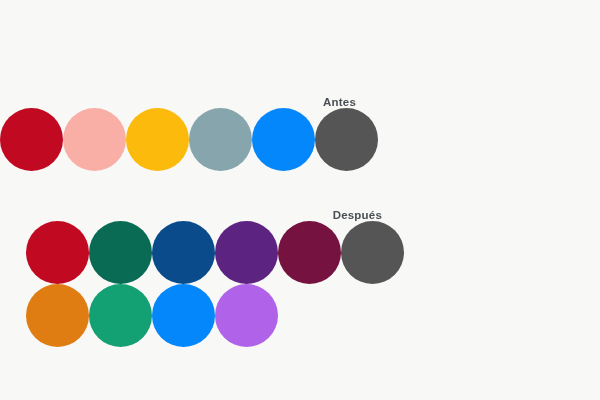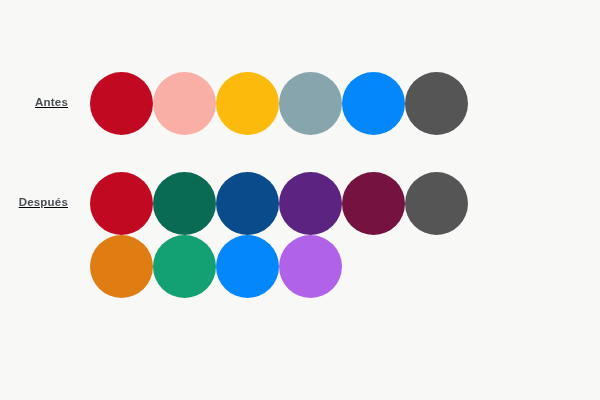--- a/index.html
+++ b/index.html
@@ -15,23 +15,22 @@
   }
   #canvas {
     position: relative;
     width: 600px;
     height: 400px;
     background: #f8f8f7;
   }
   .palette-group {
     position: absolute;
     display: flex;
-    flex-direction: row;
-    align-items: flex-start;
-    text-decoration: underline;
+    flex-direction: column;
+    align-items: flex-end;
   }
   .group-label {
     width: 90px;
     text-align: right;
     padding-right: 22px;
     box-sizing: border-box;
     font-size: 11.5px;
     font-weight: bold;
     color: #4a4f55;
     letter-spacing: 0.2px;
@@ -55,21 +54,22 @@
   }
   #group-antes {
     left: 0px;
     top: 72px;
   }
   #group-antes .group-label {
     margin-top: 24px;
   }
   #group-despues {
     left: 0px;
-    top: 172px;
+    top: 185px;
+    padding-left: 26px;
   }
   #group-despues .group-label {
     margin-top: 24px;
   }
 </style>
 </head>
 <body style="background: rgb(248, 248, 247);">
 
 <div id="canvas" style="background: rgb(248, 248, 247);">
 

